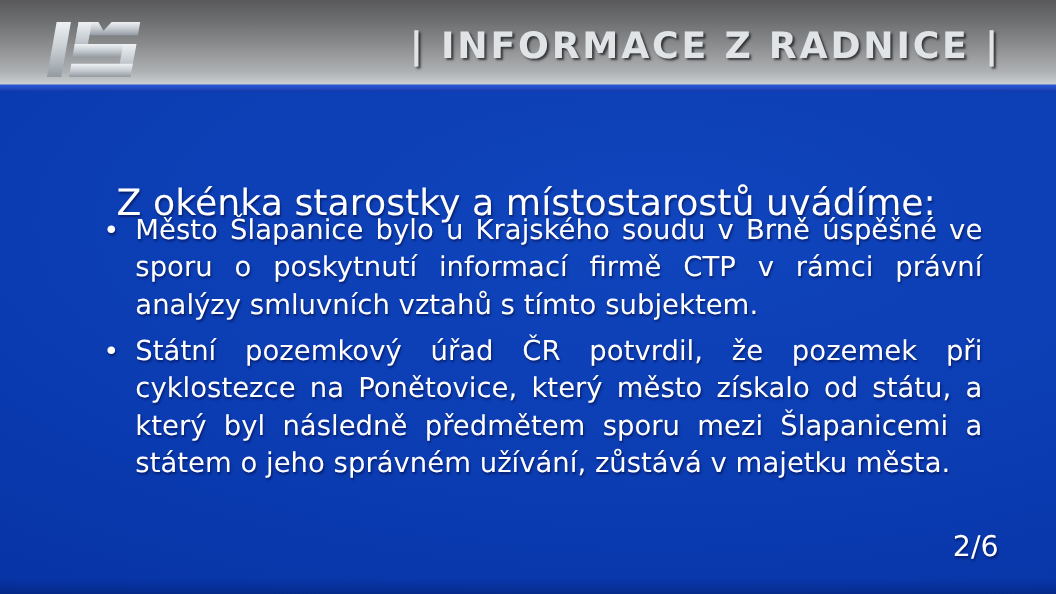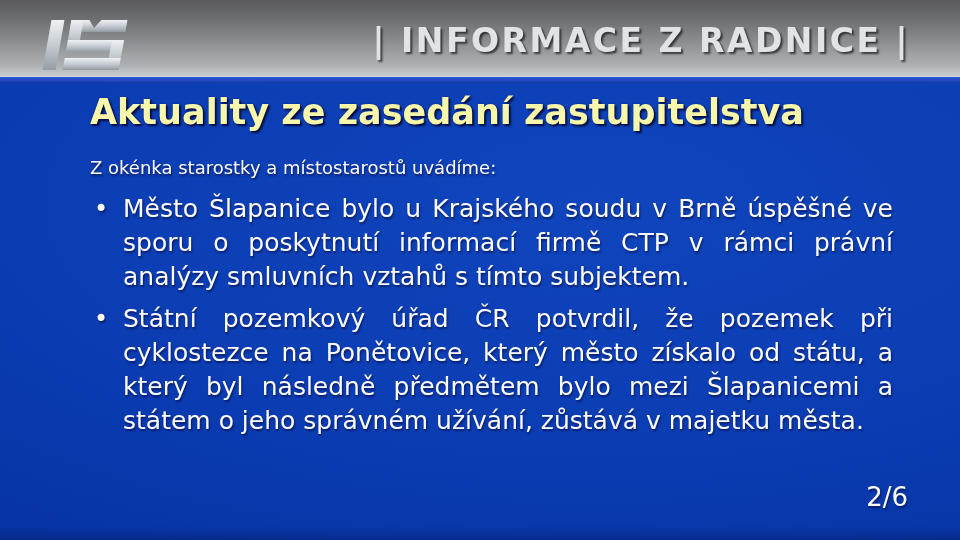--- a/index.html
+++ b/index.html
@@ -66,22 +66,22 @@
     font-size: 35px;
     font-weight: bold;
     color: #f7f7ab;
     text-shadow: 2px 2px 2px rgba(5,5,45,0.85), 0 0 2px rgba(5,5,45,0.45);
     white-space: nowrap;
   }
   .intro {
     position: absolute;
     left: 90px;
     top: 68px;
-    margin: 0;
-    font-size: 18px;
+    margin: 16px;
+    font-size: 33px;
     line-height: 34px;
     color: #ffffff;
     text-shadow: 1px 2px 2px rgba(5,10,60,0.6);
     white-space: nowrap;
   }
   .bullets {
     position: absolute;
     left: 90px;
     top: 109px;
     width: 803px;
@@ -138,31 +138,30 @@
         <rect x="68" y="23" width="12" height="30"></rect>
         <rect x="24" y="41" width="56" height="12"></rect>
       </g>
     </svg>
     <div class="header-title">| INFORMACE Z RADNICE |</div>
   </div>
 
   <div class="accent-line"></div>
 
   <div class="body">
-    <h1 class="slide-title">Aktuality ze zasedání zastupitelstva</h1>
 
     <p class="intro">Z okénka starostky a místostarostů uvádíme:</p>
 
     <ul class="bullets">
       <li>
         <span class="bullet-marker">•</span>
         <span>Město Šlapanice bylo u Krajského soudu v Brně úspěšné ve sporu o poskytnutí informací firmě CTP v rámci právní analýzy smluvních vztahů s tímto subjektem.</span>
       </li>
       <li>
         <span class="bullet-marker">•</span>
-        <span>Státní pozemkový úřad ČR potvrdil, že pozemek při cyklostezce na Ponětovice, který město získalo od státu, a který byl následně předmětem bylo mezi Šlapanicemi a státem o jeho správném užívání, zůstává v majetku města.</span>
+        <span>Státní pozemkový úřad ČR potvrdil, že pozemek při cyklostezce na Ponětovice, který město získalo od státu, a který byl následně předmětem sporu mezi Šlapanicemi a státem o jeho správném užívání, zůstává v majetku města.</span>
       </li>
     </ul>
 
     <div class="page-indicator">2/6</div>
   </div>
 
 </div>
 
 </body></html>

